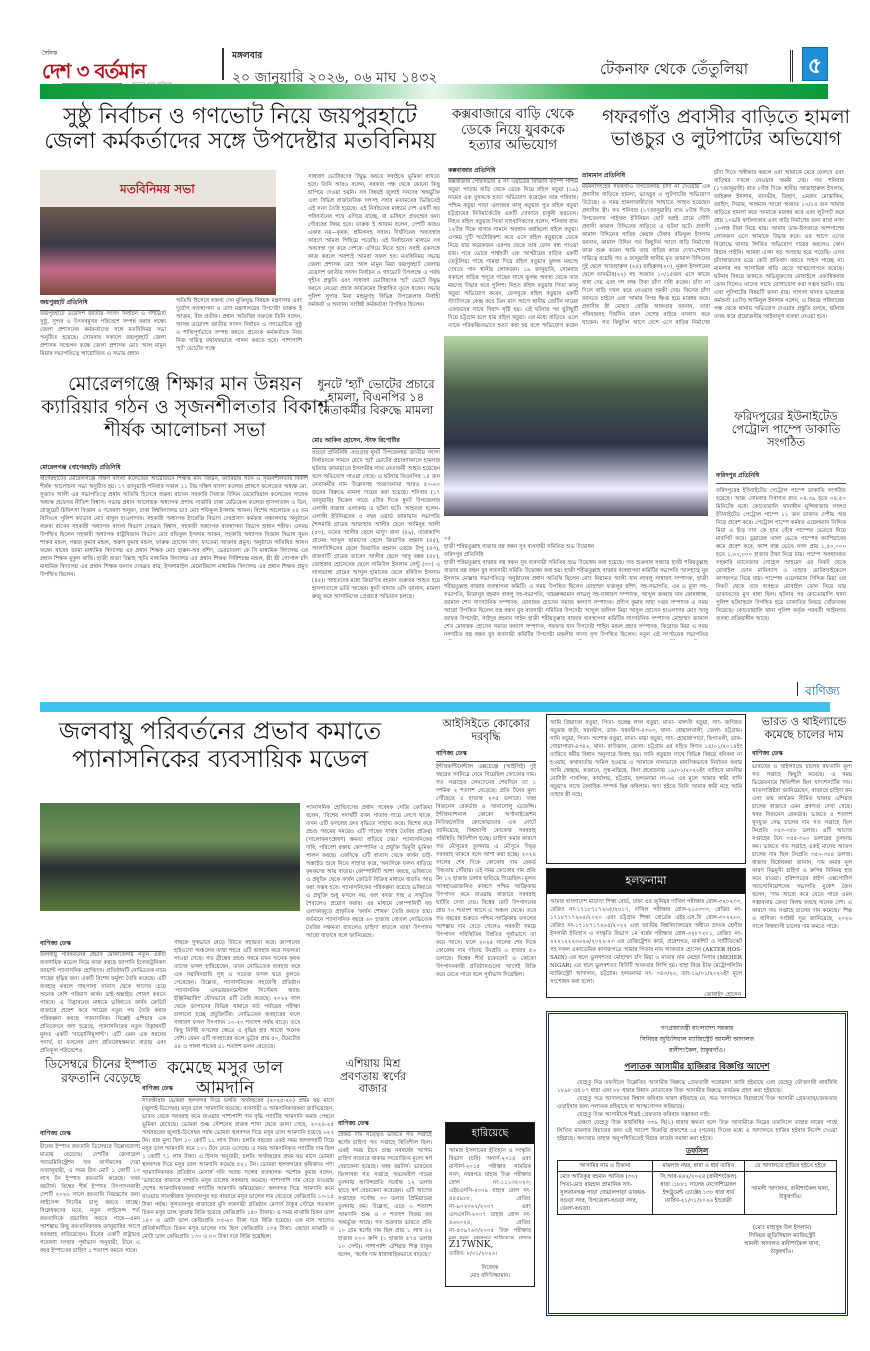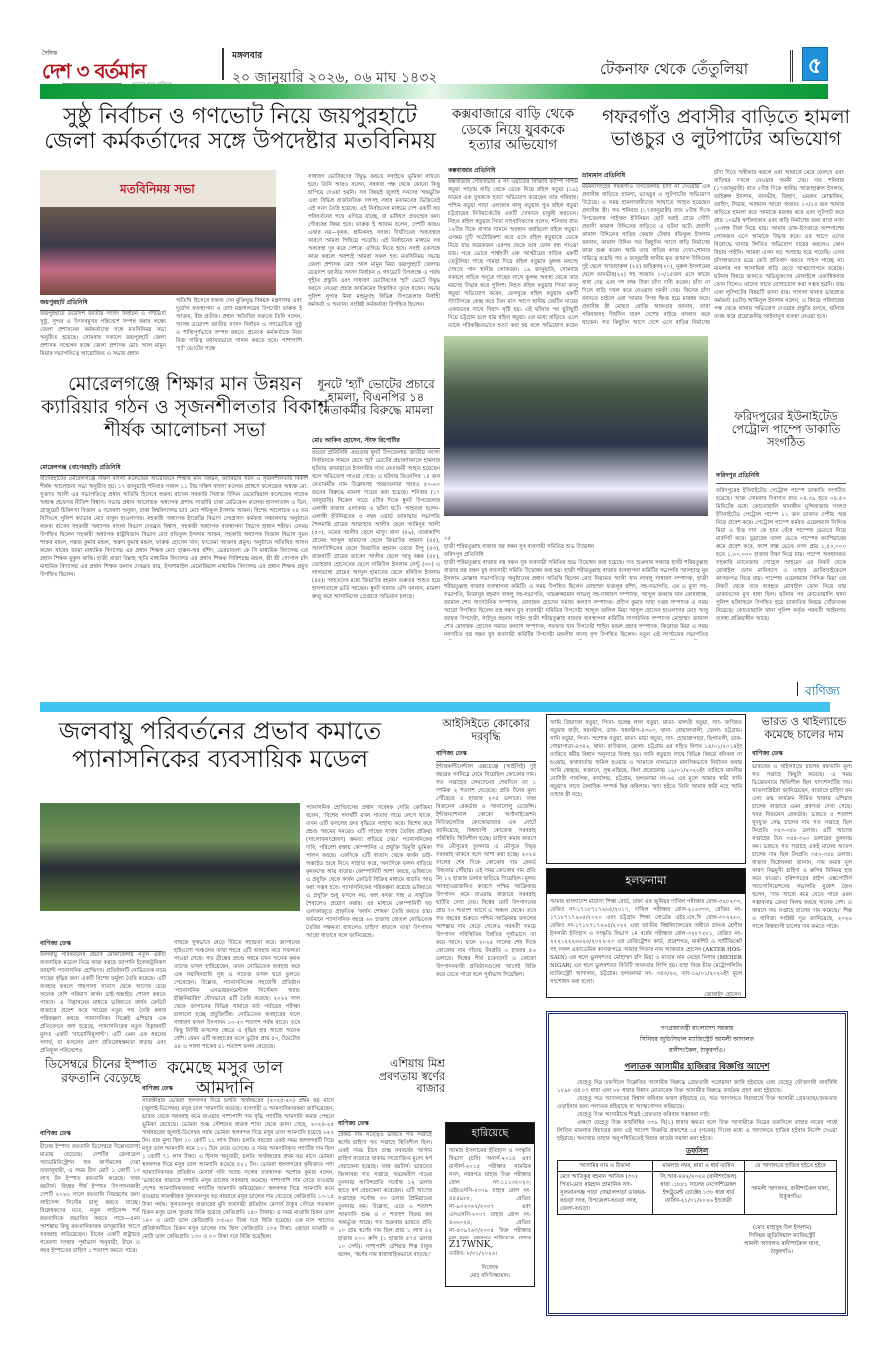--- a/index.html
+++ b/index.html
@@ -144,21 +144,21 @@
 </div>
 
 <div class="abs h1" style="left:40px;top:1058px;width:122px;font-size:12px;">ডিসেম্বরে চীনের ইস্পাত রফতানি বেড়েছে</div>
 <div class="abs byline" style="left:40px;top:1128px;width:100px;">বাণিজ্য ডেস্ক</div>
 <div class="abs txt" style="left:40px;top:1142px;width:100px;height:150px;">চীনের ইস্পাত রফতানি ডিসেম্বরে উল্লেখযোগ্য মাত্রায় বেড়েছে। দেশটির জেনারেল অ্যাডমিনিস্ট্রেশন অব কাস্টমসের দেয়া তথ্যানুযায়ী, এ সময় চীন মোট ১ কোটি ১৩ লাখ টন ইস্পাত রফতানি করেছে। খবর রয়টার্স। বিশ্বের শীর্ষ ইস্পাত উৎপাদনকারী দেশটি ২০২৬ সালে রফতানি নিয়ন্ত্রণের জন্য লাইসেন্স সিস্টেম চালু করতে যাচ্ছে। বিশ্লেষকদের মতে, নতুন লাইসেন্স শর্ত রফতানিকে প্রভাবিত করতে পারে—এমন আশঙ্কায় কিছু রফতানিকারক জানুয়ারির আগে সরবরাহ বাড়িয়েছেন। চীনের একটি রাষ্ট্রায়ত্ত গবেষণা সংস্থার পূর্বাভাস অনুযায়ী, চীনে এ বছর ইস্পাতের চাহিদা ১ শতাংশ কমতে পারে।</div>
 
 <div class="abs h1" style="left:140px;top:1058px;width:170px;font-size:17px;">কমেছে মসুর ডাল আমদানি</div>
 <div class="abs byline" style="left:142px;top:1083px;width:165px;">বাণিজ্য ডেস্ক</div>
 <div class="abs txt" style="left:142px;top:1096px;width:192px;height:190px;">সাতক্ষীরার ভোমরা স্থলবন্দর দিয়ে চলতি অর্থবছরের (২০২৫-২৬) প্রথম ছয় মাসে (জুলাই-ডিসেম্বর) মসুর ডাল আমদানি কমেছে। ব্যবসায়ী ও আমদানিকারকরা জানিয়েছেন, ভারত থেকে সরবরাহ কমে যাওয়ার পাশাপাশি দাম বৃদ্ধি পণ্যটির আমদানি কমার পেছনে ভূমিকা রেখেছে। ভোমরা শুল্ক স্টেশনের রাজস্ব শাখা থেকে জানা গেছে, ২০২৪-২৫ অর্থবছরের জুলাই-ডিসেম্বর পর্যন্ত ভোমরা স্থলবন্দর দিয়ে মসুর ডাল আমদানি হয়েছে ৬২২ টন। যার মূল্য ছিল ১০ কোটি ১১ লাখ টাকা। চলতি বছরের একই সময় স্থলবন্দরটি দিয়ে মসুর ডাল আমদানি কমে ১০১ টনে নেমে এসেছে। এ সময় আমদানিকৃত পণ্যটির দাম ছিল ১ কোটি ৭১ লাখ টাকা। এ হিসাব অনুযায়ী, চলতি অর্থবছরের প্রথম ছয় মাসে ভোমরা স্থলবন্দর দিয়ে মসুর ডাল আমদানি কমেছে ৫২১ টন। ভোমরা স্থলবন্দরের কৃষিজাত পণ্য আমদানিকারক প্রতিষ্ঠান মেসার্স গনি অ্যান্ড সন্সের ব্যবস্থাপক অশোক কুমার বলেন, 'ভারতের বাজারে সম্প্রতি মসুর ডালের সরবরাহ কমেছে। পাশাপাশি দাম বেড়ে যাওয়ায় দেশের আমদানিকারকরা পণ্যটির আমদানি কমিয়েছেন।' স্থলবন্দর দিয়ে আমদানি কমে যাওয়ায় সাতক্ষীরার সুলতানপুর বড় বাজারে মসুর ডালের দাম বেড়েছে কেজিপ্রতি ১০-১৫ টাকা পর্যন্ত। সুলতানপুর বাজারের মুদি ব্যবসায়ী প্রতিষ্ঠান মেসার্স ঠাকুর স্টোরে গতকাল চিকন মসুর ডাল খুচরায় বিক্রি হয়েছে কেজিপ্রতি ১৫০ টাকায়। এ সময় মাঝারি চিকন ডাল ১৪০ ও মোটা ডাল কেজিপ্রতি ৮৫-৯০ টাকা দরে বিক্রি হয়েছে। এক মাস আগেও প্রতিষ্ঠানটিতে চিকন মসুর ডালের দাম ছিল কেজিপ্রতি ১৩৫ টাকা। এছাড়া মাঝারি ও মোটা ডাল কেজিপ্রতি ১৩০ ও ৮০ টাকা দরে বিক্রি হয়েছিল।</div>
 
-<div class="abs h1" style="left:351px;top:1058px;width:94px;font-size:11px;text-align:right;">এশিয়ায় মিশ্র প্রবণতায় স্বর্ণের বাজার</div>
+<div class="abs h1" style="left:326px;top:1058px;width:94px;font-size:11px;">এশিয়ায় মিশ্র প্রবণতায় স্বর্ণের বাজার</div>
 <div class="abs byline" style="left:338px;top:1118px;width:94px;">বাণিজ্য ডেস্ক</div>
 <div class="abs txt" style="left:338px;top:1130px;width:94px;height:150px;">রেকর্ড দাম সত্ত্বেও ভারতে গত সপ্তাহে স্বর্ণের চাহিদা গত সপ্তাহে স্থিতিশীল ছিল। একই সময় চীনে চান্দ্র নববর্ষের আগাম চাহিদা বাজারে থাকায় সংযোজিত মূল্যে স্বর্ণ বেচাকেনা হয়েছে। খবর রয়টার্স। ভারতের জিলাবরা গত সপ্তাহে অভ্যন্তরীণ দামের তুলনায় আউন্সপ্রতি সর্বোচ্চ ১২ ডলার ছাড়ে স্বর্ণ বেচাকেনা করেছেন। এটি আগের সপ্তাহের সর্বোচ্চ ৩৩ ডলার প্রিমিয়ামের তুলনায় কম। উল্লেখ্য, এতে ৬ শতাংশ আমদানি শুল্ক ও ৩ শতাংশ বিক্রয় কর অন্তর্ভুক্ত আছে। গত শুক্রবার ভারতে প্রতি ১০ গ্রাম স্বর্ণের দাম ছিল প্রায় ১ লাখ ৪২ হাজার ৮০০ রুপি (১ হাজার ৫৭৫ ডলার ১০ সেন্ট)। পাশাপাশি এশিয়ার শিল্প ঠাকুর বলেন, 'স্বর্ণের দাম ধারাবাহিকভাবে বাড়ছে।'</div>
 
 <div class="abs boxed" style="left:445px;top:1122px;width:90px;height:165px;">
   <div class="bhead" style="font-size:10px;padding:2px 2px;">হারিয়েছে</div>
   <div class="txt" style="padding:2px 3px;height:95px;">আমার ইসলামের ইতিহাস ও সংস্কৃতি বিভাগ (চবি) অনার্স-২০১৪ এবং মাস্টার্স-২০১৫ পরীক্ষার সাময়িক সনদ, নম্বরপত্র যাহার উক্ত পরীক্ষার রোল নং-১১১৩৪০২৩; এইচএসসি-২০০৯ যাহার রোল নং- ৫৪৫৯৮৮, রেজিঃ নং-৯০২৩৬২/২০০৭ এবং এসএসসি-২০০৭ যাহার রোল নং- ৪৬৬০২৪, রেজিঃ নং-৫৩৯৭৬৩/২০০৫ উক্ত পরীক্ষার মূল সনদ, নম্বরপত্র হারিয়েছে, যাহার উক্ত বোর্ড-ঢাকা, বিভাগ-ব্যবসায় শিক্ষা। যাহার ঢাকা সিটি মডেল থানার জিডি নং: ৪৩৭, ট্রাকিং নং:</div>
   <div style="font-size:9px;padding:0 3px;font-family:'DejaVu Serif',serif">Z17WNK,</div>
   <div class="txt" style="padding:0 3px;">তারিখ: ৮/০১/২০২৬।</div>
   <div class="txt" style="text-align:center;margin-top:6px">নিবেদক</div>
   <div class="txt" style="text-align:center">মোঃ বদিউজ্জামান।</div>

